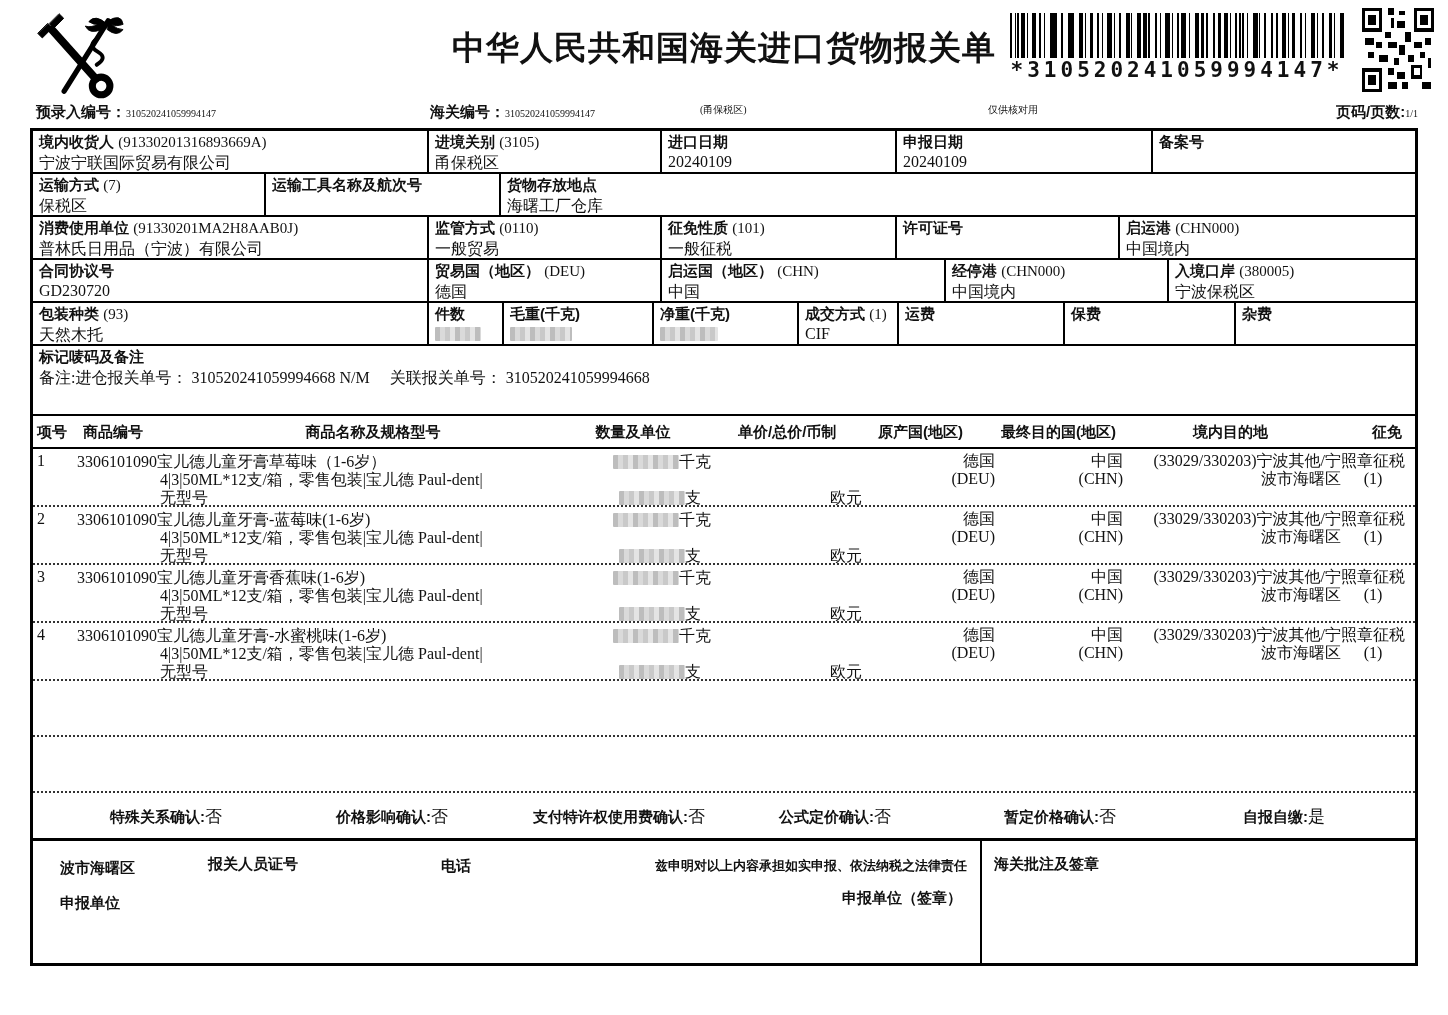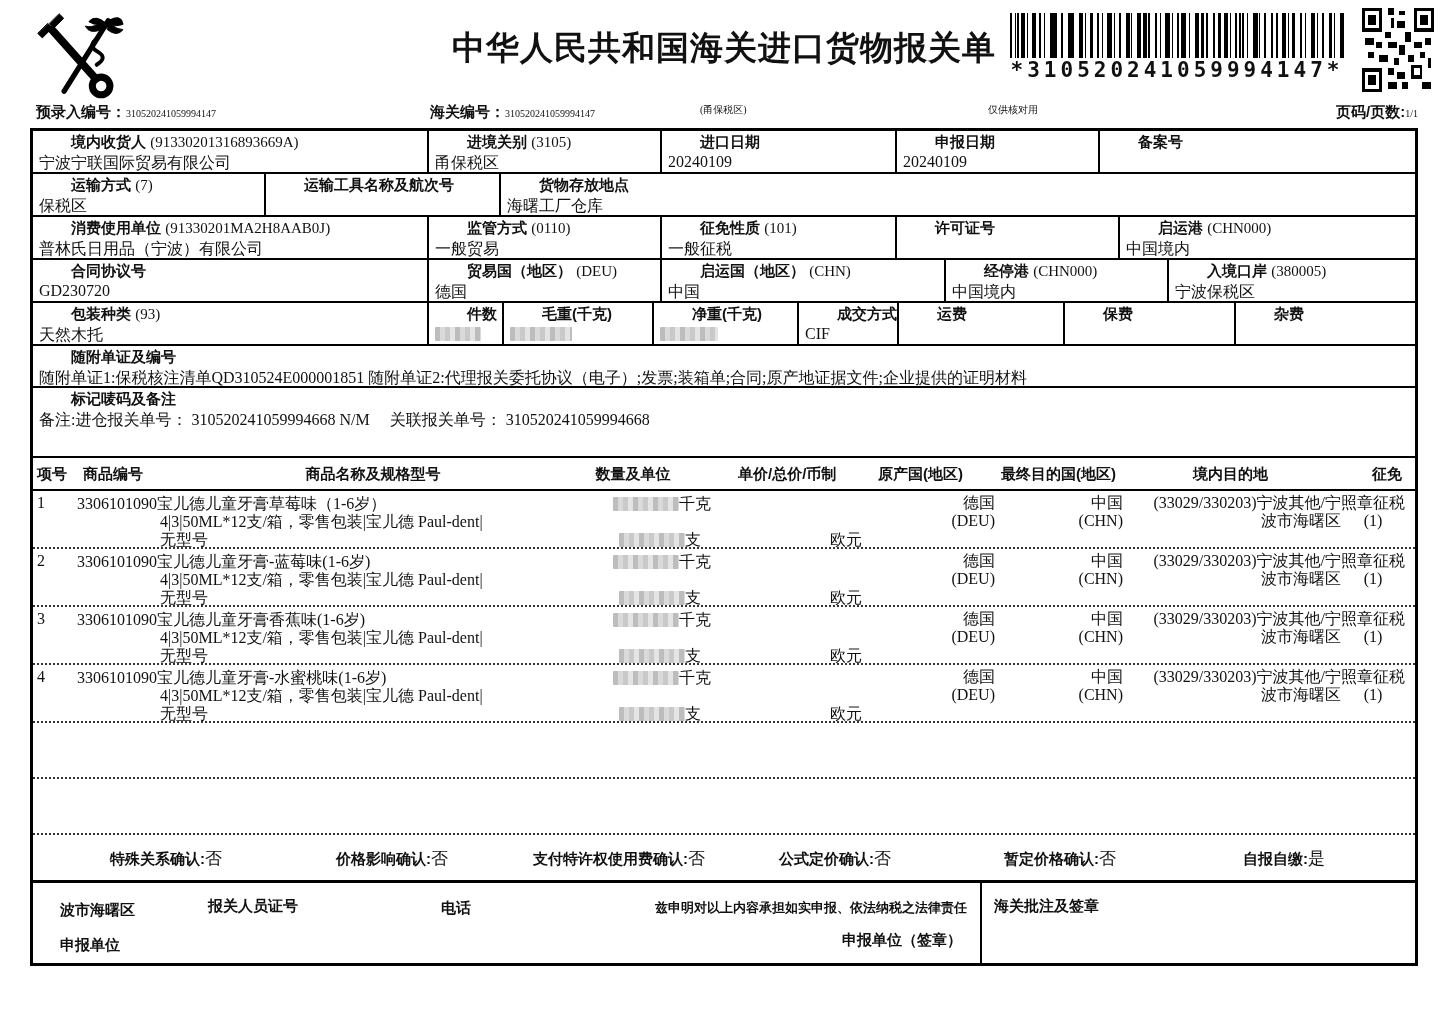--- a/index.html
+++ b/index.html
@@ -25,21 +25,21 @@
   .infobar { position:absolute; left:0; top:103px; width:100%; height:24px; font-size:15px; }
   .infobar .it { position:absolute; white-space:nowrap; }
   .blabel { font-weight:bold; }
   .sv { font-family:"Liberation Serif", serif; font-size:10px; font-weight:normal; }
   
   .form { position:absolute; left:30px; top:128px; width:1388px; height:838px;
           border:3px solid #000; display:flex; flex-direction:column; background:#fff; }
   .frow { display:flex; border-bottom:2px solid #000; flex:none; }
   .fcell { border-right:2px solid #000; padding:2px 4px 2px 6px; overflow:hidden; }
   .fcell:last-child { border-right:none; flex:1; }
-  .flabel { font-size:15px; font-weight:bold; white-space:nowrap;margin-left:32px; }
+  .flabel { font-size:15px; font-weight:bold; white-space:nowrap; }
   .fcode { font-family:"Liberation Serif", serif; font-weight:normal; font-size:15px; }
   .fvalue { font-family:"Liberation Serif", serif; font-size:16px; margin-top:1px; white-space:nowrap; }
   .prewrap { white-space:pre-wrap; }
   
   .px { display:inline-block; height:14px; vertical-align:-2px; border-radius:1px;
     background-image:
       repeating-linear-gradient(90deg,#bdbdbd 0 5px,#dadada 5px 10px,#c9c9c9 10px 15px,#e4e4e4 15px 20px),
       repeating-linear-gradient(0deg,rgba(255,255,255,.45) 0 5px,rgba(110,110,110,.25) 5px 10px);
   }
   .w46{width:46px}.w58{width:58px}.w62{width:62px}.w66{width:66px}
@@ -147,21 +147,21 @@
         <div class="fvalue">宁波宁联国际贸易有限公司</div>
       </div>
       <div class="fcell" style="width:233px">
         <div class="flabel"><span>进境关别</span>  <span class="fcode">(3105)</span></div>
         <div class="fvalue">甬保税区</div>
       </div>
       <div class="fcell" style="width:235px">
         <div class="flabel">进口日期</div>
         <div class="fvalue">20240109</div>
       </div>
-      <div class="fcell" style="width:203px">
+      <div class="fcell" style="width:256px">
         <div class="flabel">申报日期</div>
         <div class="fvalue">20240109</div>
       </div>
       <div class="fcell">
         <div class="flabel">备案号</div>
         <div class="fvalue"></div>
       </div>
     </div>
 
     <div class="frow" style="height:43px">
@@ -253,26 +253,20 @@
       <div class="fcell" style="width:171px">
         <div class="flabel">保费</div>
         <div class="fvalue"></div>
       </div>
       <div class="fcell">
         <div class="flabel">杂费</div>
         <div class="fvalue"></div>
       </div>
     </div>
 
-    <div class="frow" style="height:42px">
-      <div class="fcell" style="border-right:none;flex:1">
-        <div class="flabel">随附单证及编号</div>
-        <div class="fvalue prewrap">随附单证1:保税核注清单QD310524E000001851 随附单证2:代理报关委托协议（电子）;发票;装箱单;合同;原产地证据文件;企业提供的证明材料</div>
-      </div>
-    </div>
 
     <div class="frow" style="height:70px">
       <div class="fcell" style="border-right:none;flex:1">
         <div class="flabel">标记唛码及备注</div>
         <div class="fvalue prewrap">备注:进仓报关单号： 310520241059994668 N/M　 关联报关单号： 310520241059994668</div>
       </div>
     </div>
 
     <div class="goods">
       <div class="ghead">

